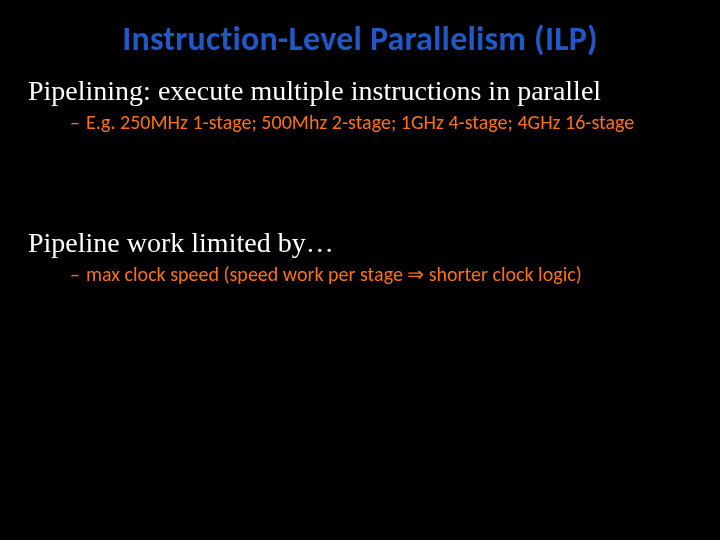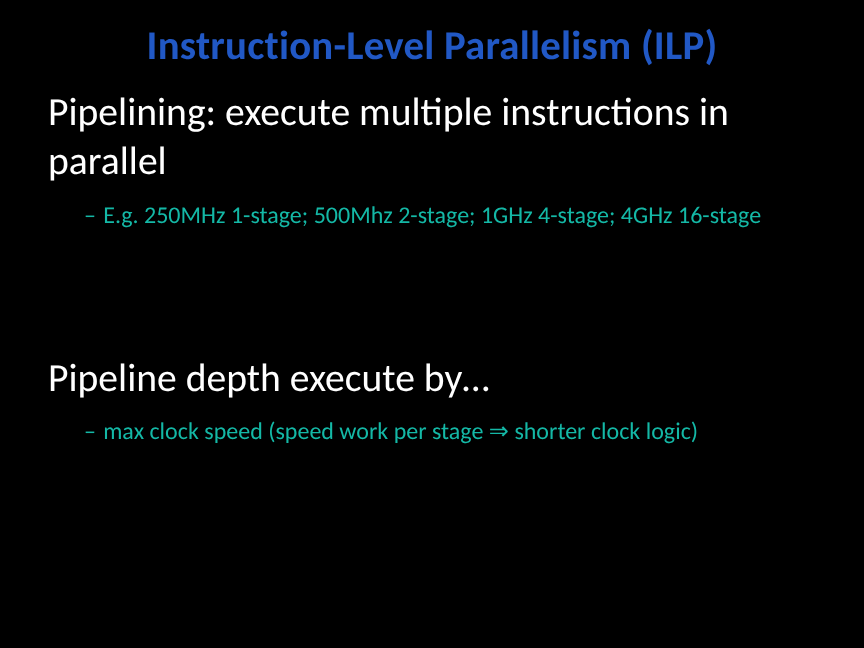--- a/index.html
+++ b/index.html
@@ -20,34 +20,35 @@
   }
   .title {
     text-align: center;
     color: #2158c5;
     font-size: 34px;
     font-weight: 700;
     margin: 8px 0 14px 0;
     letter-spacing: 0.2px;
   }
   .body-line {
-    font-size: 33px;
+    font-size: 28px;
     line-height: 1.25;
     color: #fff;
-    margin: 12px;
+    margin: 0;
+    font-family: Liberation Serif, serif;
   }
   .sub-list {
     margin: 2px 0 0 42px;
     padding: 0;
     list-style: none;
   }
   .sub-list li {
     font-size: 20px;
     line-height: 1.25;
-    color: #14b8a6;
+    color: #f97316;
     position: relative;
     padding-left: 16px;
     margin-bottom: 2px;
   }
   .sub-list li::before {
     content: "–";
     position: absolute;
     left: 0;
     top: 0;
   }
@@ -66,21 +67,21 @@
   <div class="title">Instruction-Level Parallelism (ILP)</div>
 
   <p class="body-line">Pipelining: execute multiple instructions in parallel</p>
 
   <ul class="sub-list">
     <li>E.g. 250MHz 1-stage; 500Mhz 2-stage; 1GHz 4-stage; 4GHz 16-stage</li>
   </ul>
 
   <div class="gap"></div>
 
-  <p class="body-line">Pipeline depth execute by…</p>
+  <p class="body-line">Pipeline work limited by…</p>
 
   <ul class="sub-list">
     <li>
       <span>max clock speed (speed work per stage </span><span class="arrow">⇒</span><span> shorter clock logic)</span>
     </li>
   </ul>
 
 </div>
 
 </body></html>

